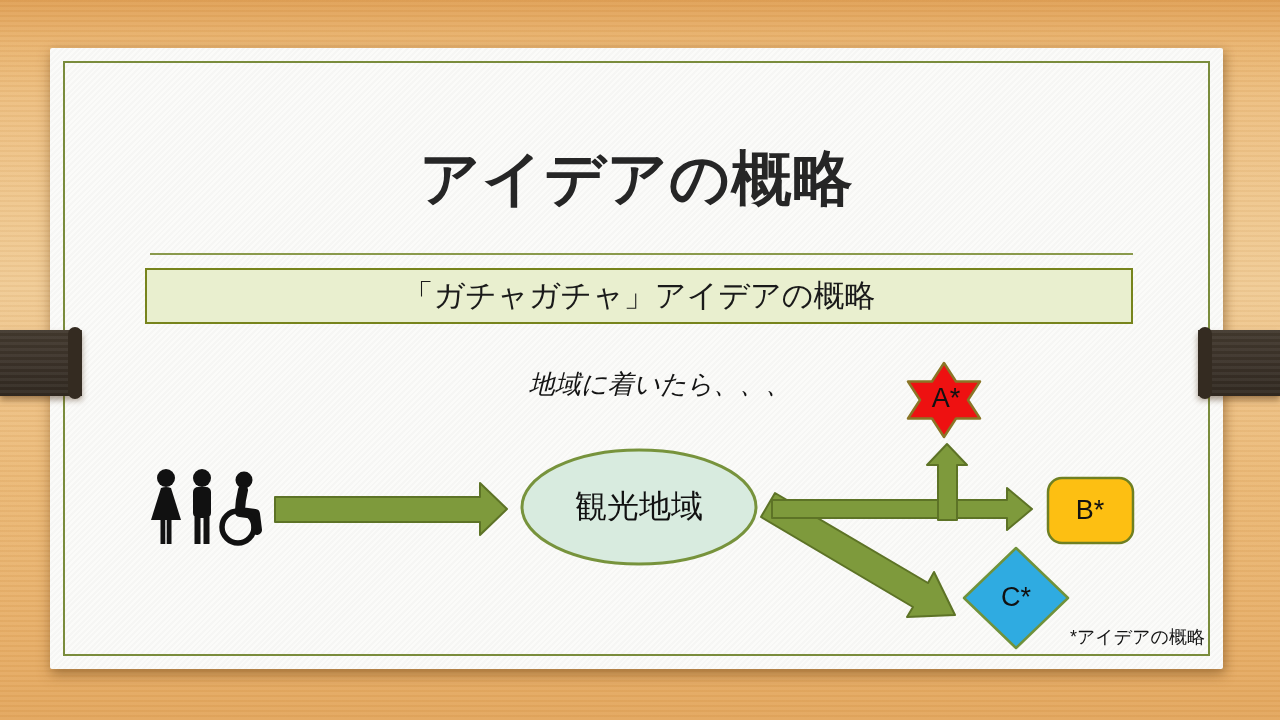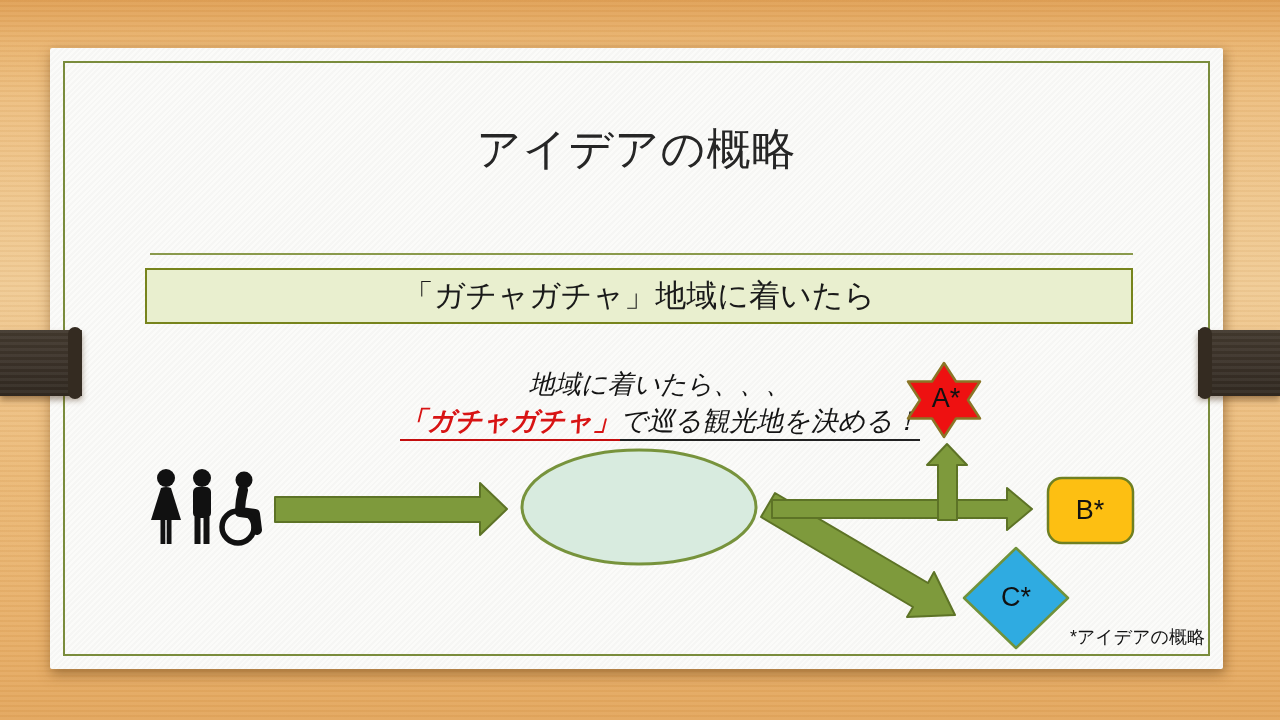--- a/index.html
+++ b/index.html
@@ -37,22 +37,22 @@
   .band-left { left:0; }
   .band-right { left:1198px; }
   .band-cap {
     position:absolute; top:-3px; bottom:-3px; width:14px;
     background:#342b21; border-radius:7px;
   }
   .band-left .band-cap { right:0; }
   .band-right .band-cap { left:0; }
 
   .slide-title {
-    position:absolute; left:0; top:72px; width:100%;
-    text-align:center; font-size:44px; font-weight:normal; color:#262626;
+    position:absolute; left:0; top:91px; width:100%;
+    text-align:center; font-size:60px; font-weight:bold; color:#262626;
     letter-spacing:1px;
   }
 
   .divider {
     position:absolute; left:100px; top:205px; width:983px; height:2px;
     background:#8a9a4c;
   }
 
   .subtitle-box {
     position:absolute; left:95px; top:220px; width:988px; height:56px;
@@ -95,25 +95,24 @@
 
 <div class="stage">
 
   <div class="card">
     <div class="card-border"></div>
 
     <div class="slide-title">アイデアの概略</div>
 
     <div class="divider"></div>
 
-    <div class="subtitle-box">「ガチャガチャ」地域に着いたら</div>
+    <div class="subtitle-box">「ガチャガチャ」アイデアの概略</div>
 
     <div class="instruction">
       <div class="line1">地域に着いたら、、、</div>
-      <div class="line2"><span class="red-part">「ガチャガチャ」</span><span class="black-part">で巡る観光地を決める！</span></div>
     </div>
 
     <svg class="diagram-svg" viewBox="0 0 1173 621">
 
       <polygon points="225,449 430,449 430,435 457,461 430,487 430,474 225,474" stroke-width="2" stroke-linejoin="round" fill="#7e9a3c" stroke="#5d7326"></polygon>
 
       <polygon points="725,445 878,535 884,524 905,567 857,569 863,559 711,469" stroke-width="2" stroke-linejoin="round" fill="#7e9a3c" stroke="#5d7326"></polygon>
 
       <polygon points="722,452 957,452 957,440 982,461 957,482 957,470 722,470" stroke-width="2" stroke-linejoin="round" fill="#7e9a3c" stroke="#5d7326"></polygon>
 
@@ -141,20 +140,21 @@
         <rect x="49.5" y="49" width="6" height="27"></rect>
         <rect x="58.5" y="49" width="6" height="27"></rect>
       </g>
       <g fill="none" stroke="#111">
         <circle cx="99" cy="12" r="8.5" fill="#111" stroke="none"></circle>
         <path d="M98,22 C96,30 95,38 95,44 L110,46 L112,62" stroke-width="10" stroke-linecap="round" stroke-linejoin="round"></path>
         <circle cx="93" cy="59" r="16" stroke-width="5.5"></circle>
       </g>
     </svg>
 
+    <div class="shape-label hub-label" style="left:589px; top:459px;">観光地域</div>
     <div class="shape-label node-label" style="left:896px; top:350px;">A*</div>
     <div class="shape-label node-label" style="left:1040px; top:462px;">B*</div>
     <div class="shape-label node-label" style="left:966px; top:549px;">C*</div>
 
     <div class="footnote">*アイデアの概略</div>
   </div>
 
   <div class="band band-left">
     <div class="band-cap"></div>
   </div>

